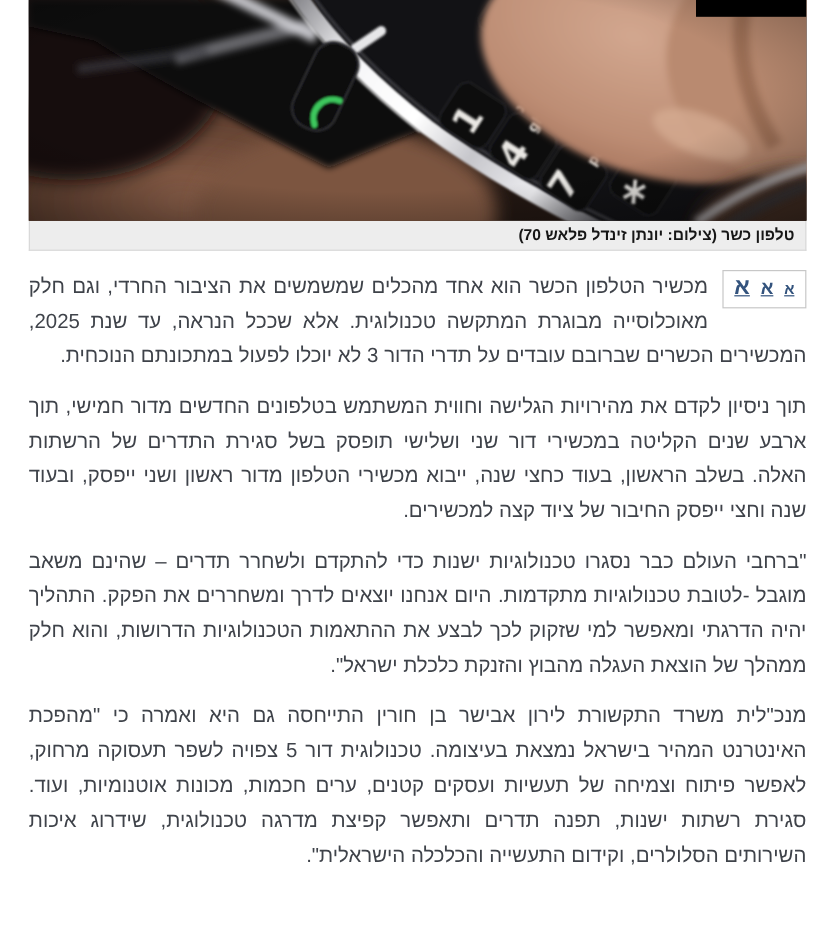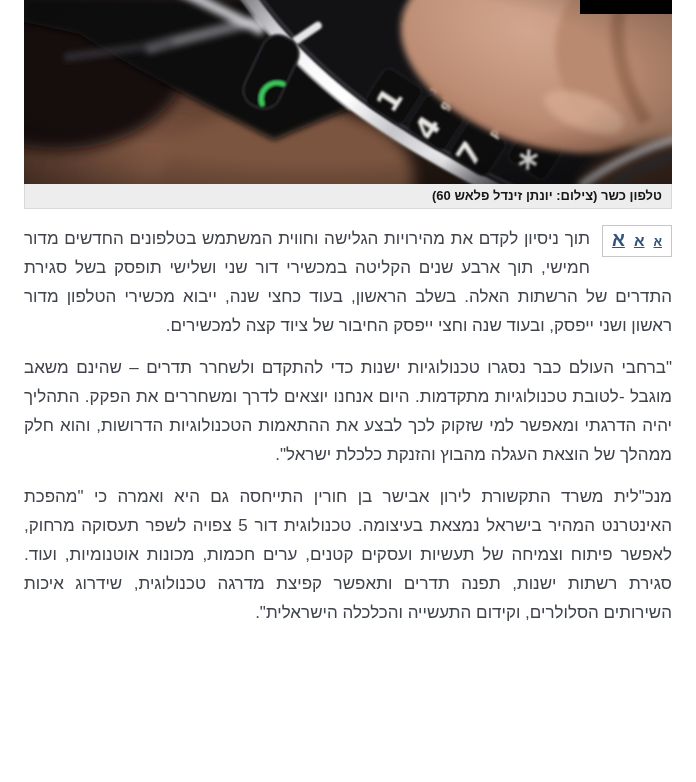--- a/index.html
+++ b/index.html
@@ -166,29 +166,30 @@
         <ellipse cx="648" cy="198" rx="95" ry="58" fill="#4a3226" filter="url(#b6)"></ellipse>
         <path d="M 556,186 Q 606,150 662,136" fill="none" stroke="#cfcfd3" stroke-width="7" opacity="0.9" filter="url(#b3)"></path>
         <path d="M 580,190 Q 622,162 664,150" fill="none" stroke="#39393e" stroke-width="9" opacity="0.8" filter="url(#b3)"></path>
       </g>
 
       <rect width="648" height="184" fill="url(#vignG)"></rect>
 
       <rect x="556" y="0" width="92" height="14" fill="#000000"></rect>
     </svg>
 
-    <figcaption class="photo-caption">טלפון כשר (צילום: יונתן זינדל פלאש 60)</figcaption>
+    <figcaption class="photo-caption">טלפון כשר (צילום: יונתן זינדל פלאש 70)</figcaption>
   </figure>
 
   <div class="article">
 
     <div class="fontbox">
       <a class="fs-l" href="#">א</a>
       <a class="fs-m" href="#">א</a>
       <a class="fs-s" href="#">א</a>
     </div>
 
+    <p>מכשיר הטלפון הכשר הוא אחד מהכלים שמשמשים את הציבור החרדי, וגם חלק מאוכלוסייה מבוגרת המתקשה טכנולוגית. אלא שככל הנראה, עד שנת 2025, המכשירים הכשרים שברובם עובדים על תדרי הדור 3 לא יוכלו לפעול במתכונתם הנוכחית.</p>
     <p>תוך ניסיון לקדם את מהירויות הגלישה וחווית המשתמש בטלפונים החדשים מדור חמישי, תוך ארבע שנים הקליטה במכשירי דור שני ושלישי תופסק בשל סגירת התדרים של הרשתות האלה. בשלב הראשון, בעוד כחצי שנה, ייבוא מכשירי הטלפון מדור ראשון ושני ייפסק, ובעוד שנה וחצי ייפסק החיבור של ציוד קצה למכשירים.</p>
     <p>"ברחבי העולם כבר נסגרו טכנולוגיות ישנות כדי להתקדם ולשחרר תדרים – שהינם משאב מוגבל -לטובת טכנולוגיות מתקדמות. היום אנחנו יוצאים לדרך ומשחררים את הפקק. התהליך יהיה הדרגתי ומאפשר למי שזקוק לכך לבצע את ההתאמות הטכנולוגיות הדרושות, והוא חלק ממהלך של הוצאת העגלה מהבוץ והזנקת כלכלת ישראל".</p>
     <p>מנכ"לית משרד התקשורת לירון אבישר בן חורין התייחסה גם היא ואמרה כי "מהפכת האינטרנט המהיר בישראל נמצאת בעיצומה. טכנולוגית דור 5 צפויה לשפר תעסוקה מרחוק, לאפשר פיתוח וצמיחה של תעשיות ועסקים קטנים, ערים חכמות, מכונות אוטנומיות, ועוד. סגירת רשתות ישנות, תפנה תדרים ותאפשר קפיצת מדרגה טכנולוגית, שידרוג איכות השירותים הסלולרים, וקידום התעשייה והכלכלה הישראלית".</p>
   </div>
 
 </div>
 
 </body></html>

